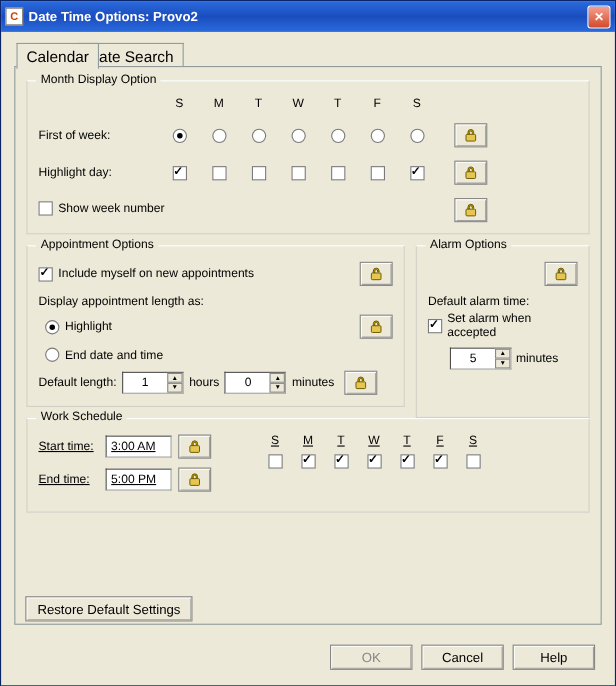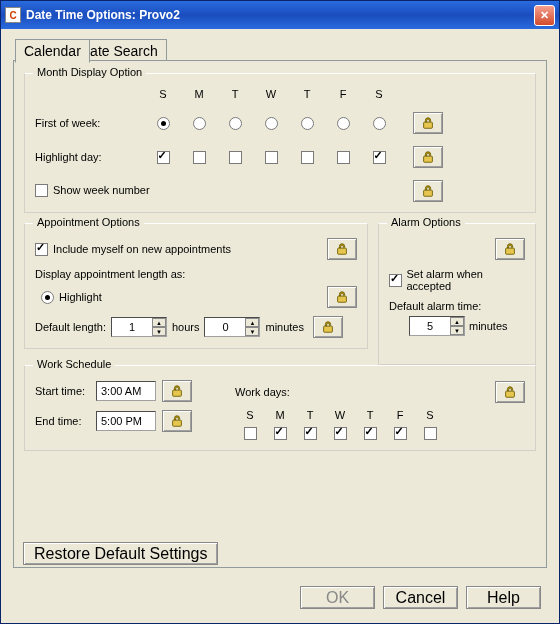--- a/index.html
+++ b/index.html
@@ -201,38 +201,38 @@
     row-gap: 6px;
     font-size: 11px;
   }
 
   .btn {
     min-width: 75px;
     height: 23px;
     border: 1px solid #888;
     background: #ECE9D8;
     box-shadow: inset 1px 1px #fff, inset -1px -1px #A0A0A0;
-    font-size: 16px;
+    font-size: 12px;
     font-family: inherit;
     cursor: pointer;
     padding: 0 10px;
   }
   .btn:disabled { color: #888; cursor: default; }
   .footer {
     position: absolute;
     right: 18px; bottom: 14px;
     display: flex; gap: 8px; padding-left: 11px;
   }
   .restore {
     position: absolute;
     left: 22px;
     bottom: 58px;
   }
 
-  .worksched-row { display: flex; align-items: center; }
+  .worksched-row { display: flex; align-items: flex-start; text-decoration: underline; }
   .worksched-left { width: 200px; }
   .worksched-left .line { display:flex; align-items:center; gap:6px; margin-bottom:8px; }
   .worksched-left .line label { width: 55px; }
   .worksched-right { flex:1; }
   .worksched-right-head { display:flex; align-items:center; margin-bottom:6px; }
   .worksched-right-head .grow { flex:1; }
 
   .alarm-inner .line { display:flex; align-items:center; margin-bottom:8px; }
   .alarm-inner .line.right { justify-content: flex-end; }
 
@@ -335,20 +335,26 @@
                 <span>Highlight</span>
               </span>
               <span class="grow"></span>
               <span class="lockbtn">
                   <svg viewBox="0 0 16 16">
                     <path fill="#C9A800" stroke="#6B5A00" d="M5 7V5a3 3 0 016 0v1h-1.5V5a1.5 1.5 0 00-3 0v2H5z"></path>
                     <rect x="3" y="7" width="10" height="7" rx="1" fill="#E6C64E" stroke="#6B5A00"></rect>
                   </svg>
                 </span>
             </div>
+            <div class="aptrow">
+              <span class="inline" style="margin-left:6px;">
+                <span class="radio"></span>
+                <span>End date and time</span>
+              </span>
+            </div>
             <div class="btmrow">
               <span>Default length:</span>
               <span class="spinner">
                 <input value="1" style="">
                 <span class="spinbtns">
                     <span class="sb">▲</span>
                     <span class="sb">▼</span>
                   </span>
               </span>
               <span>hours</span>
@@ -373,26 +379,26 @@
         <div class="col-alarm">
           <div class="group alarm-inner" data-title="Alarm Options" style="height:100%;">
             <div class="line right">
               <span class="lockbtn">
                   <svg viewBox="0 0 16 16">
                     <path fill="#C9A800" stroke="#6B5A00" d="M5 7V5a3 3 0 016 0v1h-1.5V5a1.5 1.5 0 00-3 0v2H5z"></path>
                     <rect x="3" y="7" width="10" height="7" rx="1" fill="#E6C64E" stroke="#6B5A00"></rect>
                   </svg>
                 </span>
             </div>
+            <div class="line" style="margin-bottom:4px;">
+              <span>Default alarm time:</span>
+            </div>
             <div class="line">
               <span class="checkbox checked" style="margin-right:5px;"></span>
               <span>Set alarm when accepted</span>
-            </div>
-            <div class="line" style="margin-bottom:4px;">
-              <span>Default alarm time:</span>
             </div>
             <div class="line" style="margin-left:20px;">
               <span class="spinner">
                 <input value="5" style="">
                 <span class="spinbtns">
                     <span class="sb">▲</span>
                     <span class="sb">▼</span>
                   </span>
               </span>
               <span style="margin-left:4px;">minutes</span>
@@ -419,30 +425,20 @@
               <input class="textfield" value="5:00 PM" style="">
               <span class="lockbtn">
                   <svg viewBox="0 0 16 16">
                     <path fill="#C9A800" stroke="#6B5A00" d="M5 7V5a3 3 0 016 0v1h-1.5V5a1.5 1.5 0 00-3 0v2H5z"></path>
                     <rect x="3" y="7" width="10" height="7" rx="1" fill="#E6C64E" stroke="#6B5A00"></rect>
                   </svg>
                 </span>
             </div>
           </div>
           <div class="worksched-right">
-            <div class="worksched-right-head">
-              <span>Work days:</span>
-              <span class="grow"></span>
-              <span class="lockbtn">
-                  <svg viewBox="0 0 16 16">
-                    <path fill="#C9A800" stroke="#6B5A00" d="M5 7V5a3 3 0 016 0v1h-1.5V5a1.5 1.5 0 00-3 0v2H5z"></path>
-                    <rect x="3" y="7" width="10" height="7" rx="1" fill="#E6C64E" stroke="#6B5A00"></rect>
-                  </svg>
-                </span>
-            </div>
             <div class="workdaygrid">
               <div>S</div>
               <div>M</div>
               <div>T</div>
               <div>W</div>
               <div>T</div>
               <div>F</div>
               <div>S</div>
               <span class="checkbox"></span>
               <span class="checkbox checked"></span>

